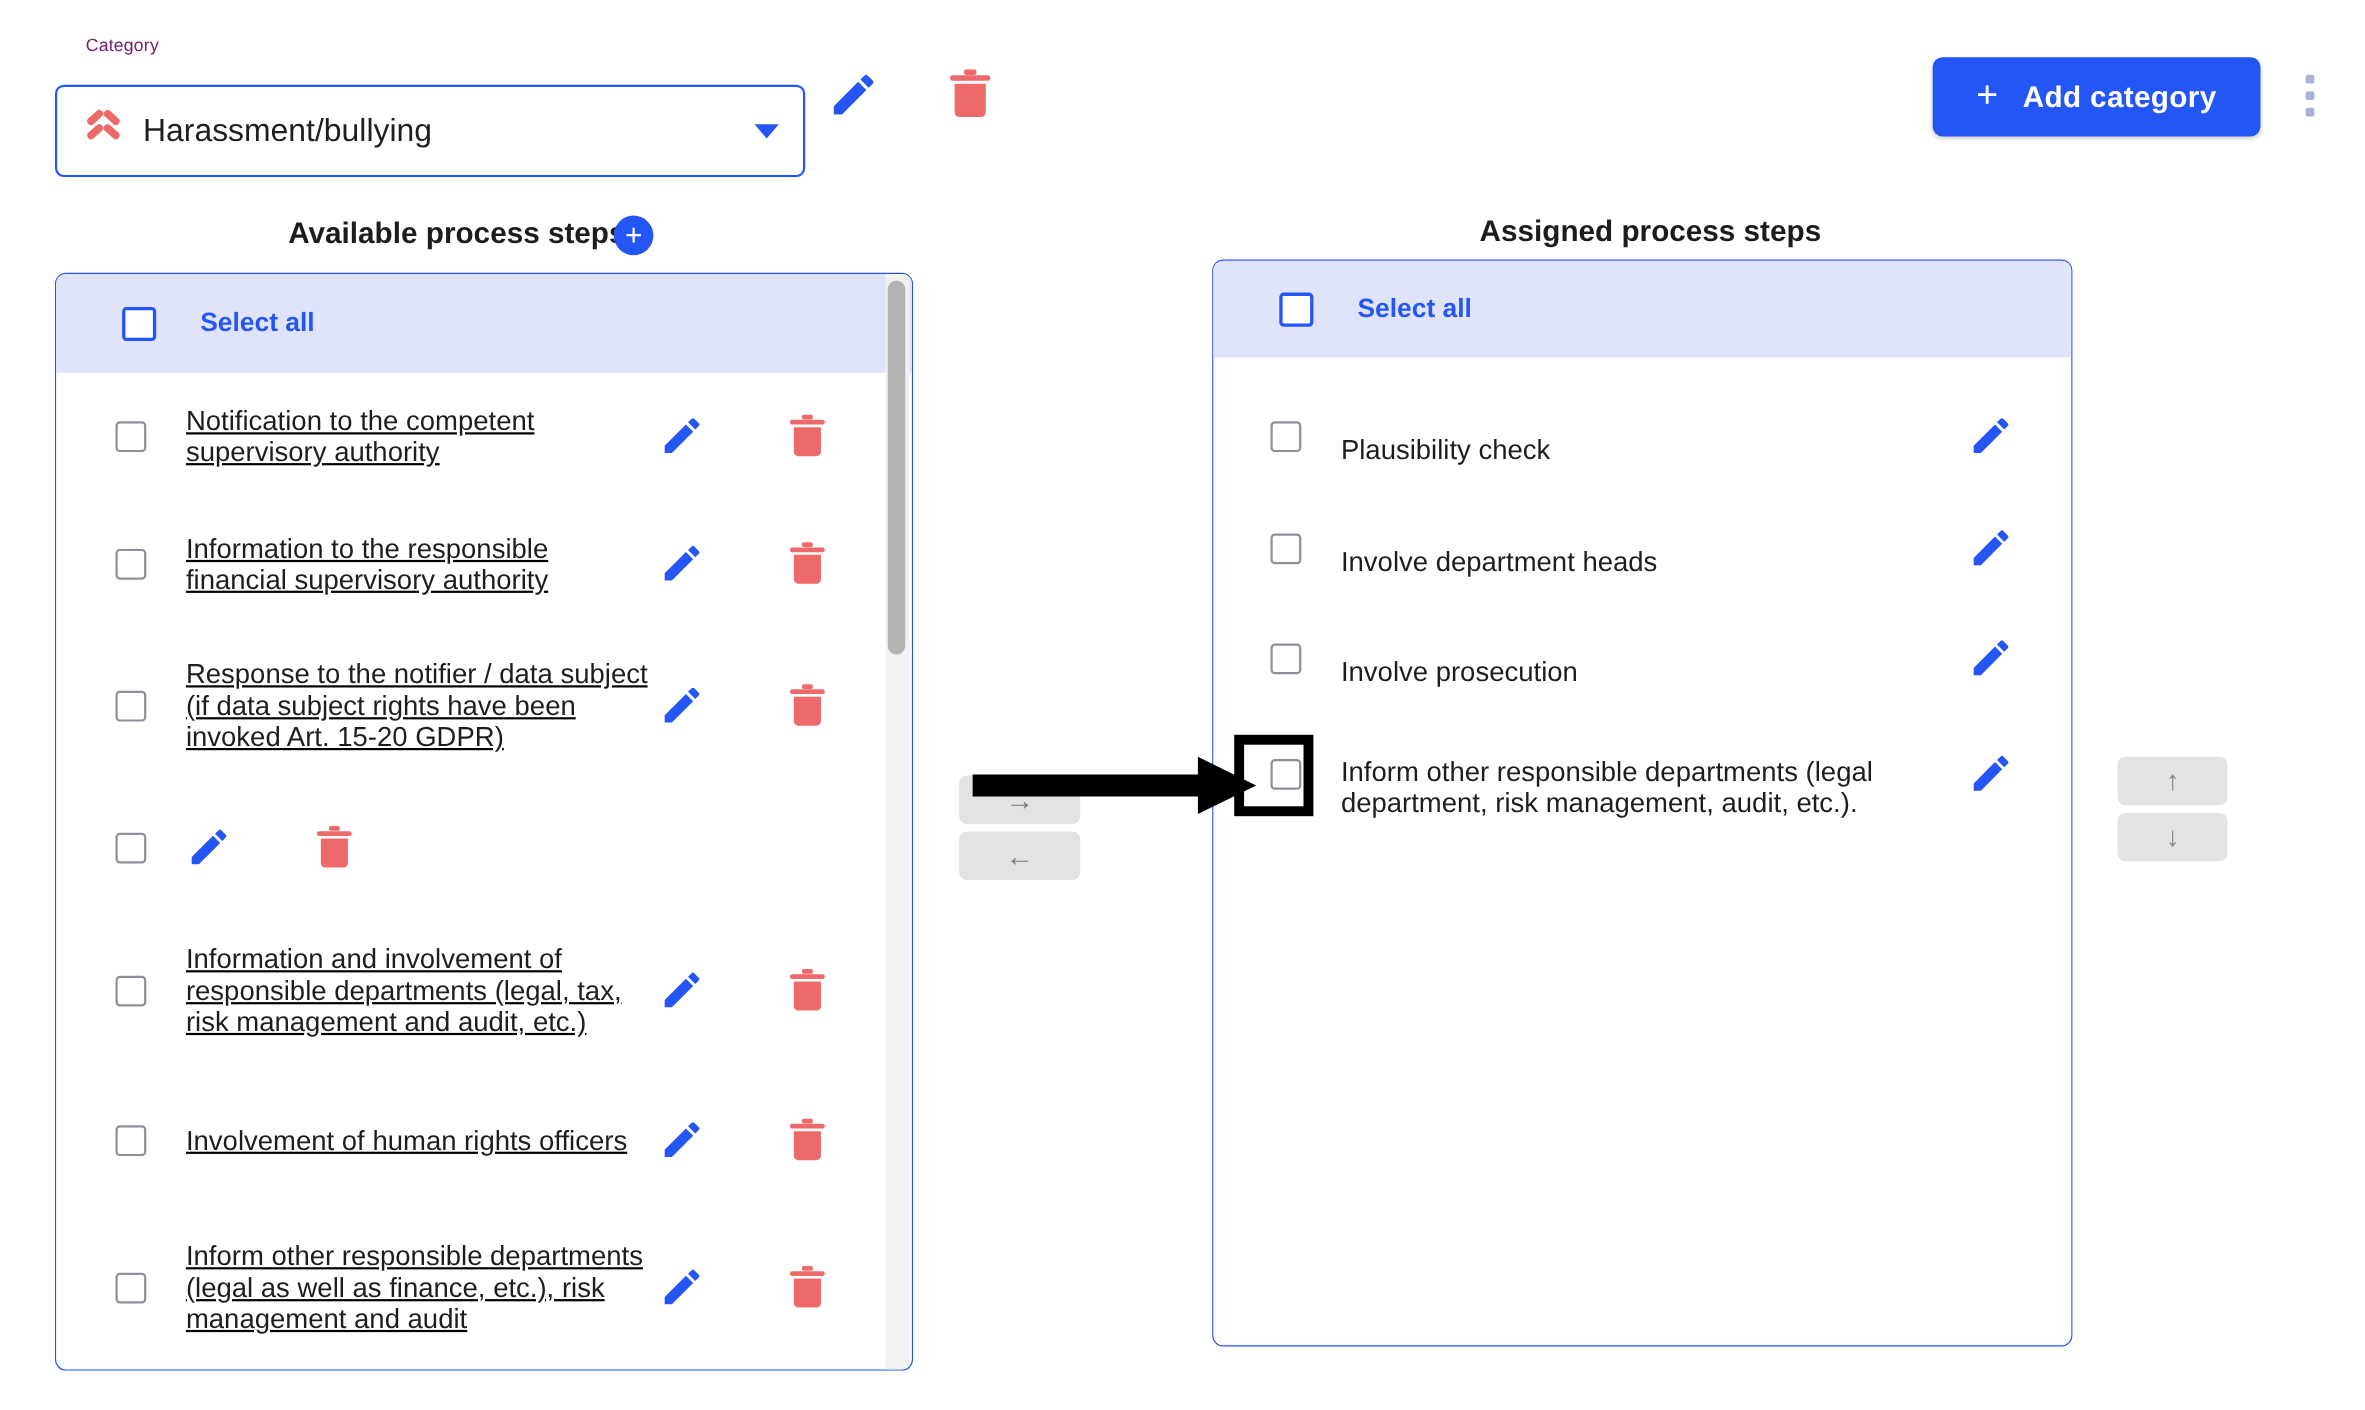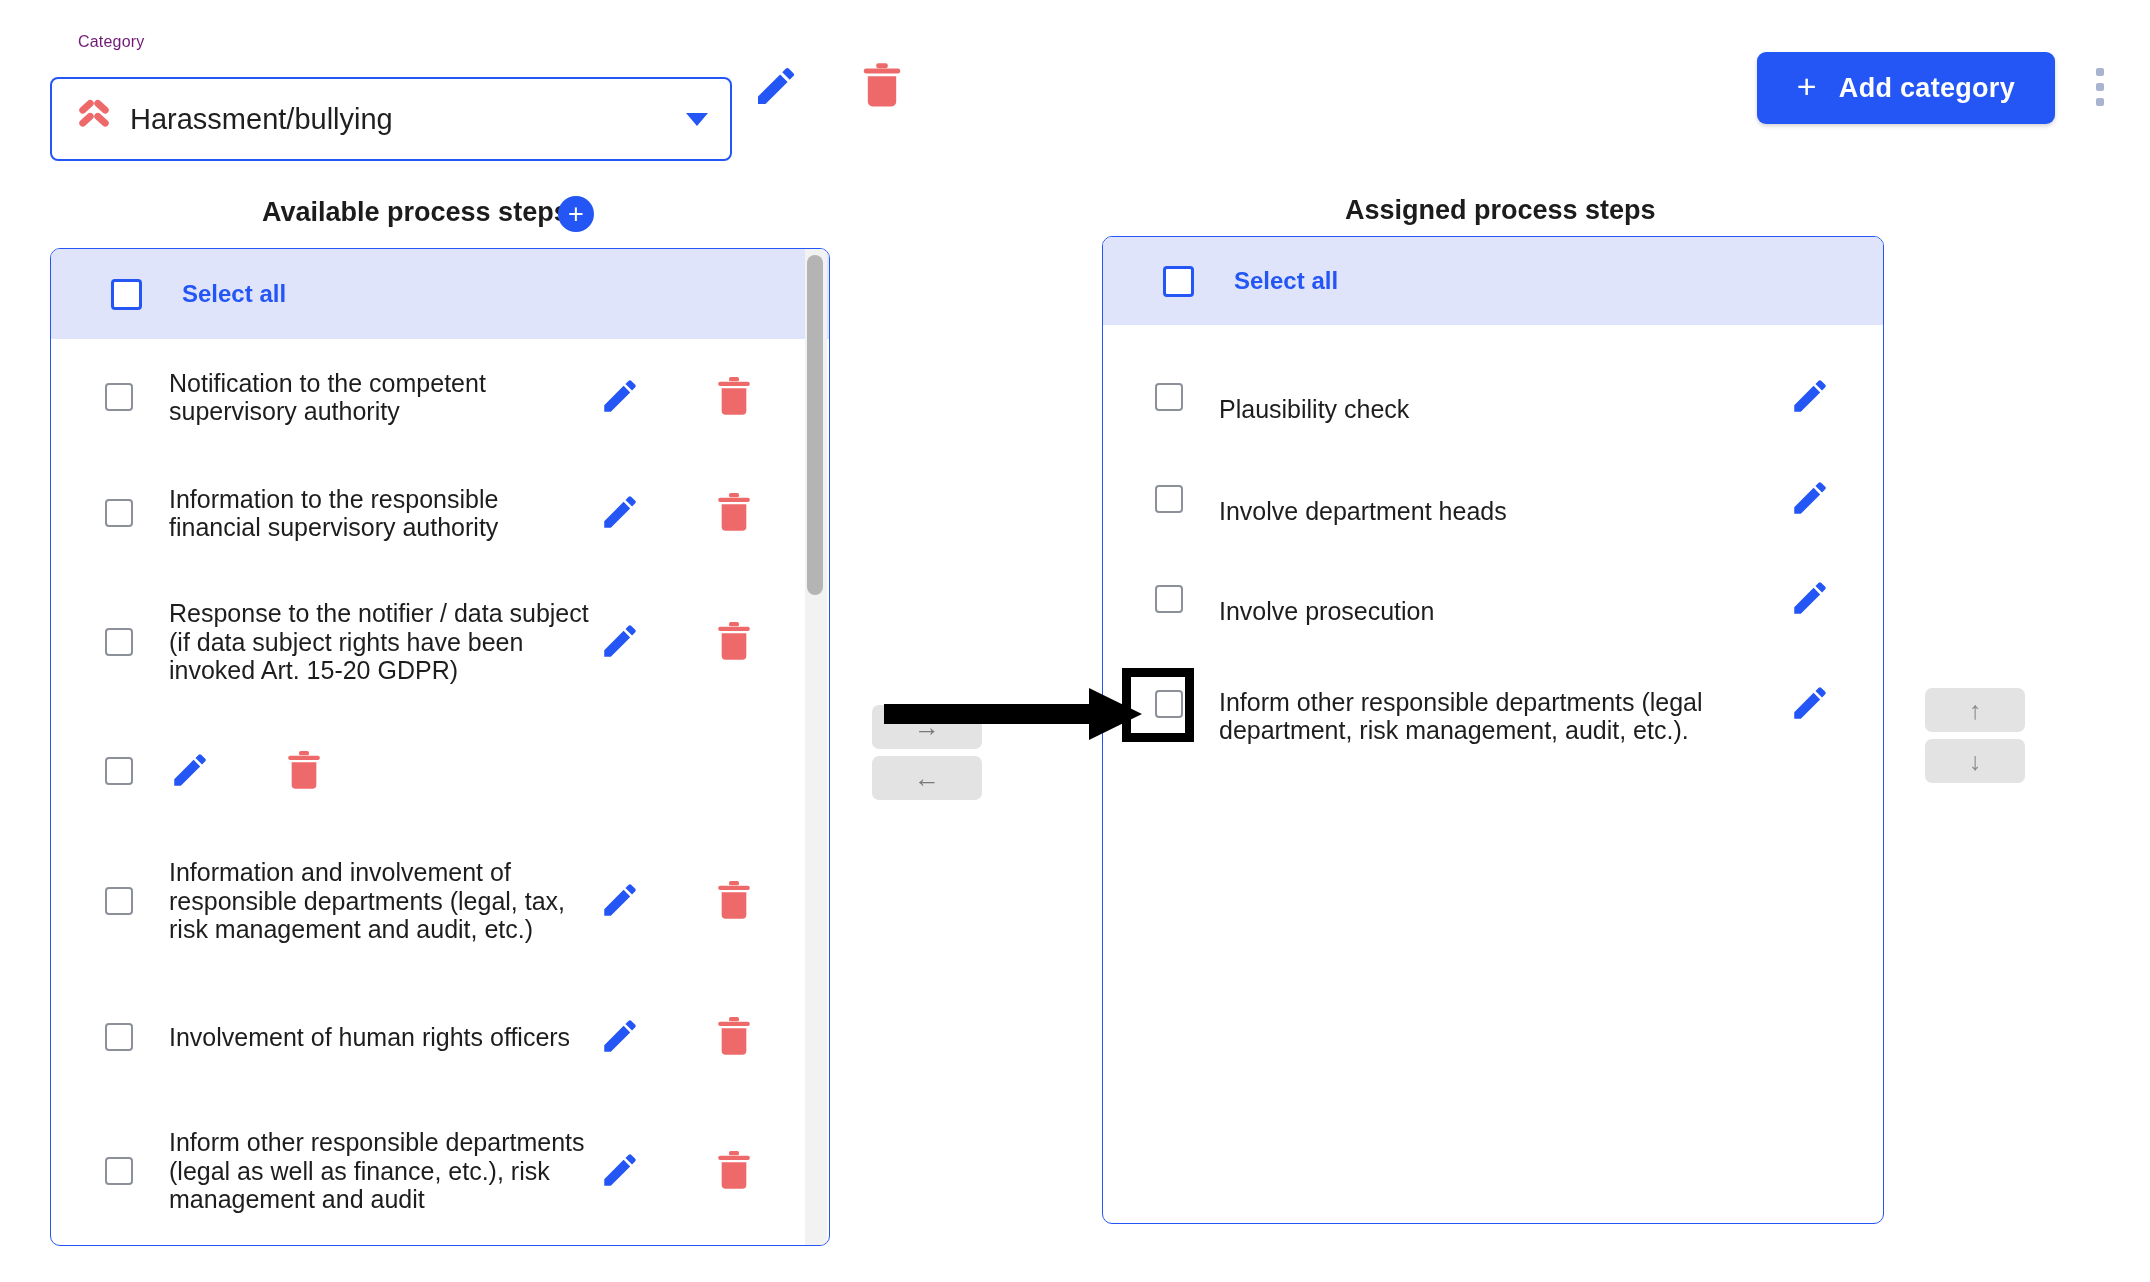--- a/index.html
+++ b/index.html
@@ -96,21 +96,21 @@
 
   .cb {
     width: 30px; height: 30px; border: 3px solid #8C9099;
     border-radius: 4px; background: #fff; flex: 0 0 auto; cursor: pointer;
   }
   .cb.blue { border-color: #2456F6; border-width: 3.5px; width: 31px; height: 31px;}
   .cb.grey2 { border-width: 2.5px; width: 28px; height: 28px; }
   .select-all-label { color: #2456F6; font-size: 24px; font-weight: bold; }
 
   .list { position: relative; }
-  .panel-left .list { height: 906px; overflow: hidden; }
+  .panel-left .list { height: 906px; overflow: hidden; text-decoration: underline; }
   .panel-right .list { height: 898px; overflow: hidden; }
 
   .row {
     display: flex; align-items: center; padding: 0 0 0 54px; gap: 0;
     position: relative;
   }
   .row .cb { margin-right: 36px; }
   .row .rtext {
     font-size: 25px; color: #1d1d1d; line-height: 1.14;
     flex: 1 1 auto; padding-right: 10px;

